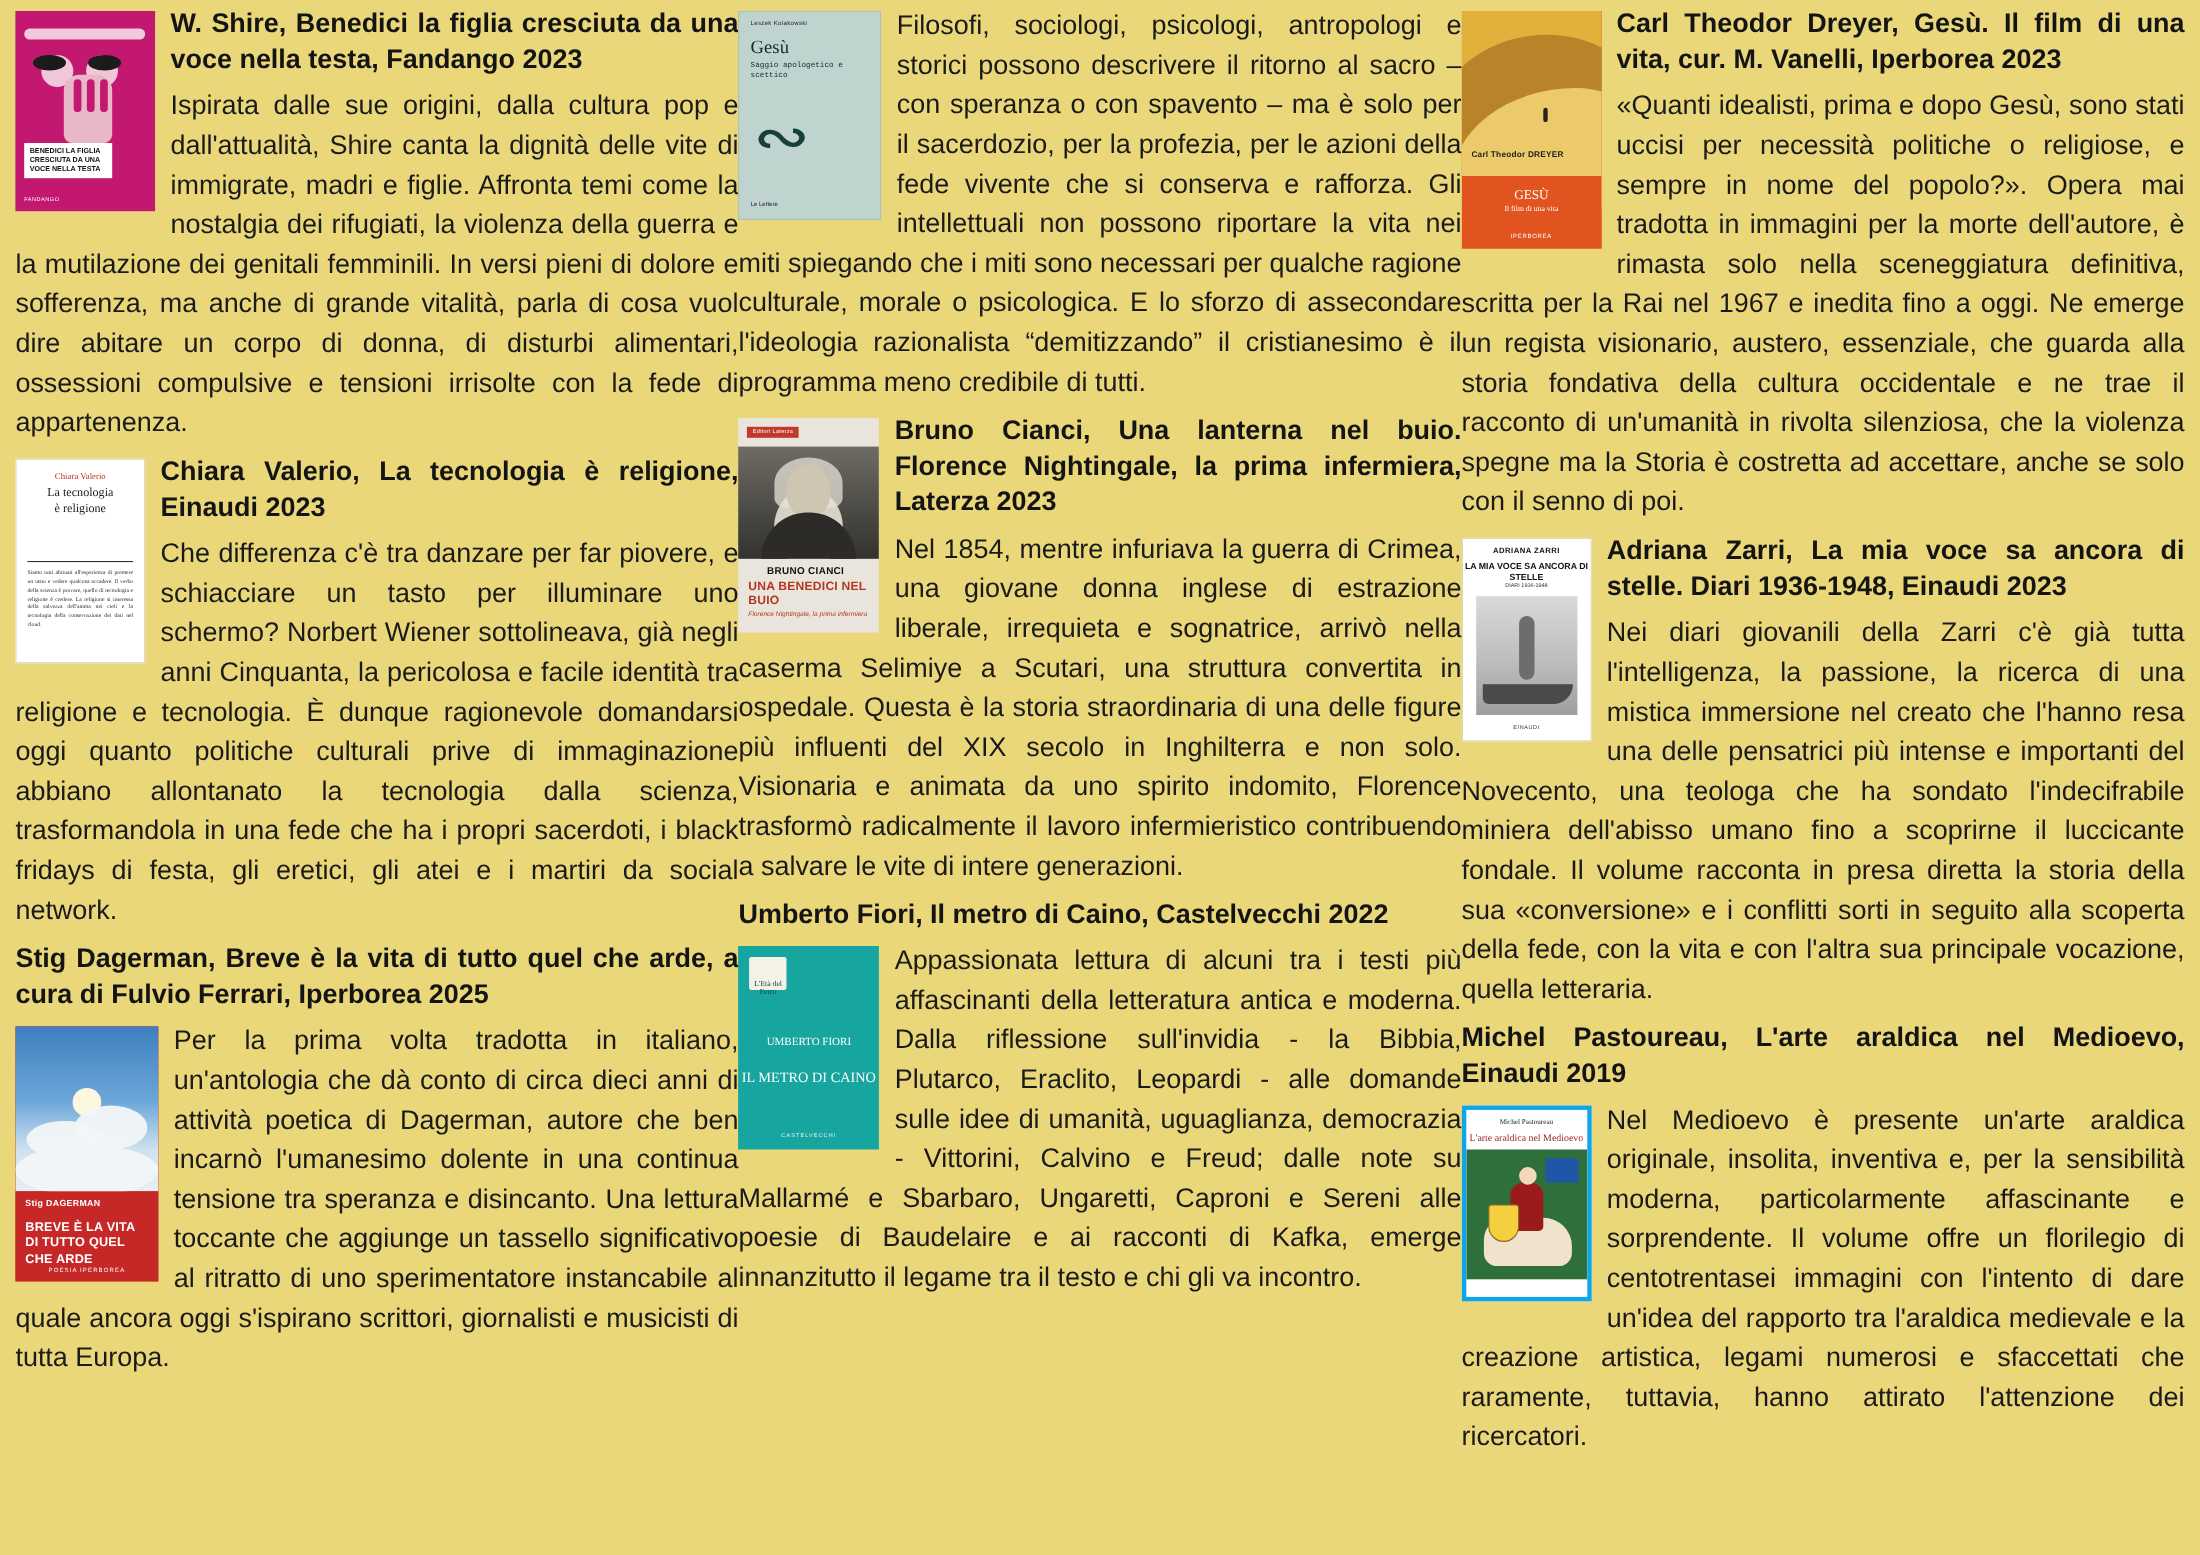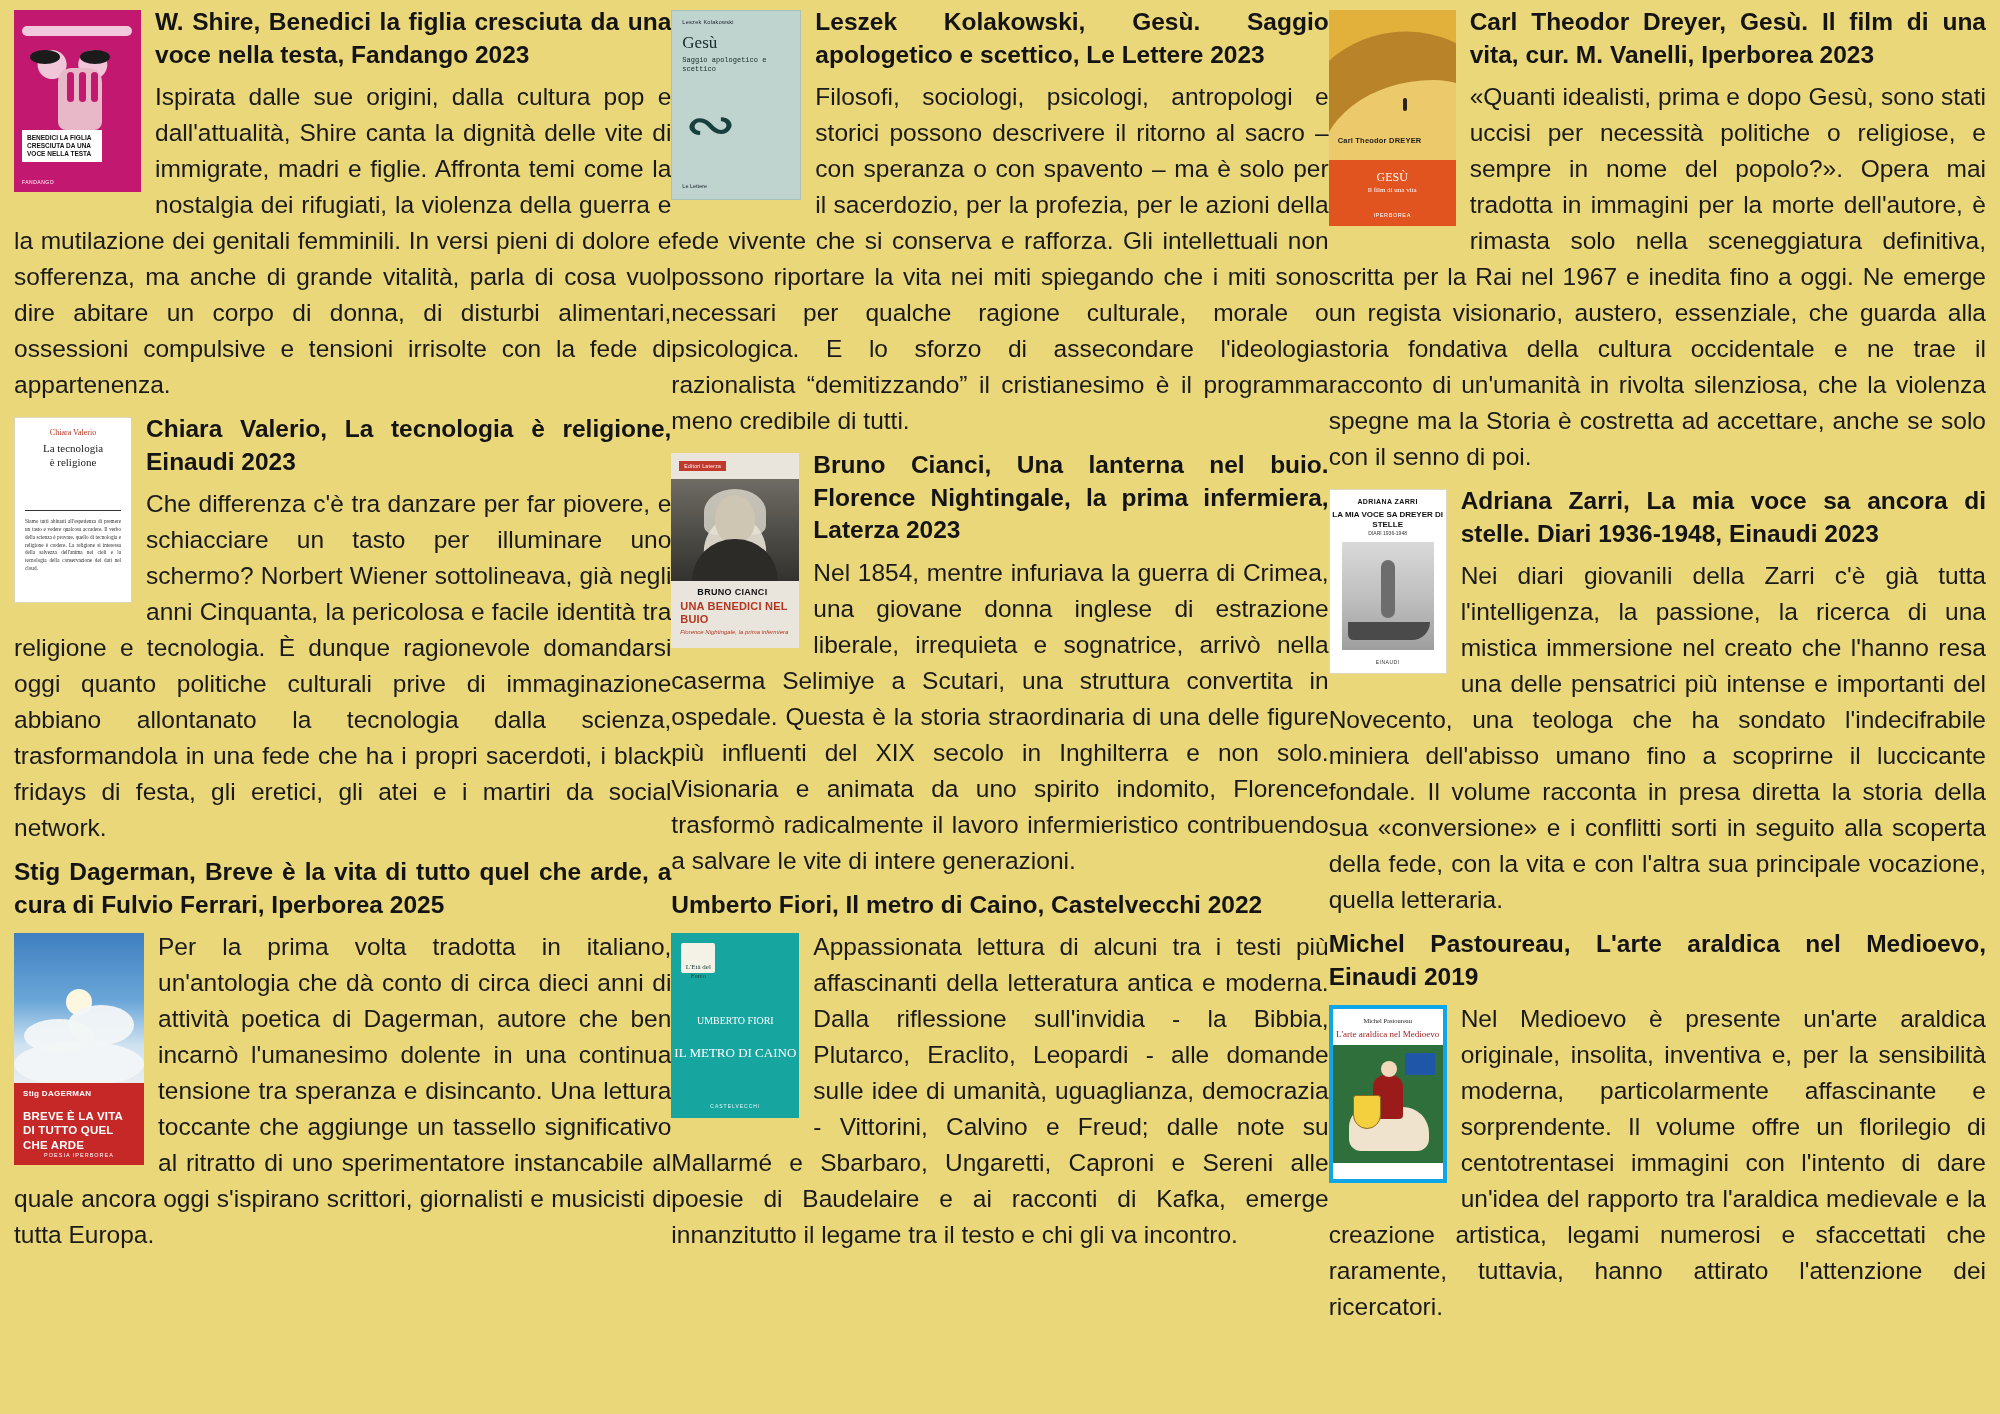--- a/index.html
+++ b/index.html
@@ -668,21 +668,20 @@
   <div class="column">
 
     <div class="entry clearfix">
       <div class="cover cover-kola">
         <div class="topline">Leszek Kolakowski</div>
         <div class="ttl">Gesù</div>
         <div class="sub">Saggio apologetico e scettico</div>
         <div class="fish">∾</div>
         <div class="pub">Le Lettere</div>
       </div>
-      <p class="entry-title">Leszek Kolakowski, Gesù. Saggio apologetico e scettico, Le Lettere 2023</p>
       <p class="entry-body">Filosofi, sociologi, psicologi, antropologi e storici  possono descrivere il ritorno al sacro – con speranza o con spavento – ma è solo per il sacerdozio, per la profezia, per le azioni della fede vivente che si conserva e rafforza. Gli intellettuali non possono riportare la vita nei miti spiegando che i miti sono necessari per qualche ragione culturale, morale o psicologica. E lo sforzo di assecondare l'ideologia razionalista “demitizzando” il cristianesimo è il programma meno credibile di tutti.</p>
     </div>
 
     <div class="entry clearfix">
       <div class="cover cover-cianci">
         <div class="badge">Editori Laterza</div>
         <div class="photo">
           <div class="veil"></div>
           <div class="head"></div>
           <div class="body"></div>
@@ -722,21 +721,21 @@
         <div class="t2">Il film di una vita</div>
         <div class="pub">IPERBOREA</div>
       </div>
       <p class="entry-title">Carl Theodor Dreyer, Gesù. Il film di una vita, cur. M. Vanelli, Iperborea 2023</p>
       <p class="entry-body">«Quanti idealisti, prima e dopo Gesù, sono stati uccisi per necessità politiche o religiose, e sempre in nome del popolo?». Opera mai tradotta in immagini per la morte dell'autore, è rimasta solo nella sceneggiatura definitiva, scritta per la Rai nel 1967 e inedita fino a oggi. Ne emerge un regista visionario, austero, essenziale, che guarda alla storia fondativa della cultura occidentale e ne trae il racconto di un'umanità in rivolta silenziosa, che la violenza spegne ma la Storia è costretta ad accettare, anche se solo con il senno di poi.</p>
     </div>
 
     <div class="entry clearfix">
       <div class="cover cover-zarri">
         <div class="au">ADRIANA ZARRI</div>
-        <div class="ti">LA MIA VOCE SA DREYER DI STELLE</div>
+        <div class="ti">LA MIA VOCE SA ANCORA DI STELLE</div>
         <div class="dates">DIARI 1936-1948</div>
         <div class="photo">
           <div class="fig"></div>
           <div class="boat"></div>
         </div>
         <div class="pub">EINAUDI</div>
       </div>
       <p class="entry-title">Adriana Zarri, La mia voce sa ancora di stelle. Diari 1936-1948, Einaudi 2023</p>
       <p class="entry-body">Nei diari giovanili della Zarri c'è già tutta l'intelligenza, la passione, la ricerca di una mistica immersione nel creato che l'hanno resa una delle pensatrici più intense e importanti del Novecento, una teologa che ha sondato l'indecifrabile miniera dell'abisso umano fino a scoprirne il luccicante fondale. Il volume racconta in presa diretta la storia della sua «conversione» e i conflitti sorti in seguito alla scoperta della fede, con la vita e con l'altra sua principale vocazione, quella letteraria.</p>
     </div>

